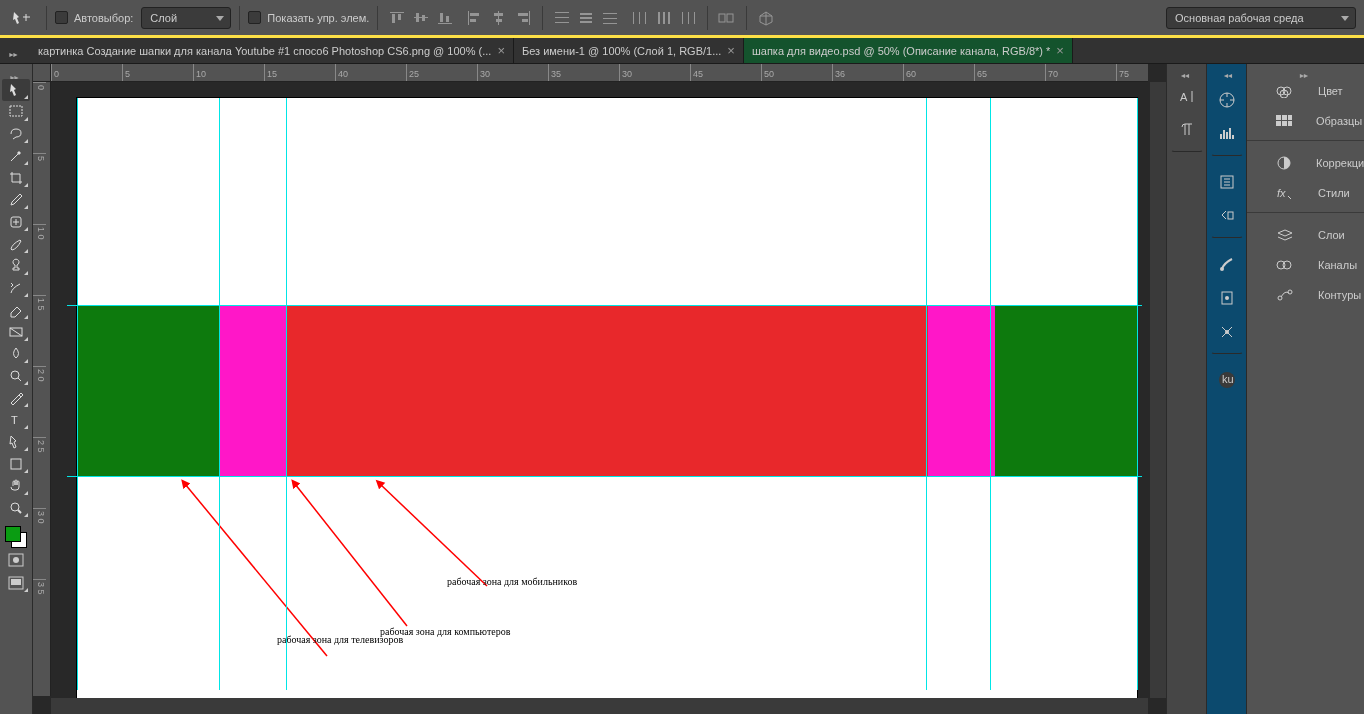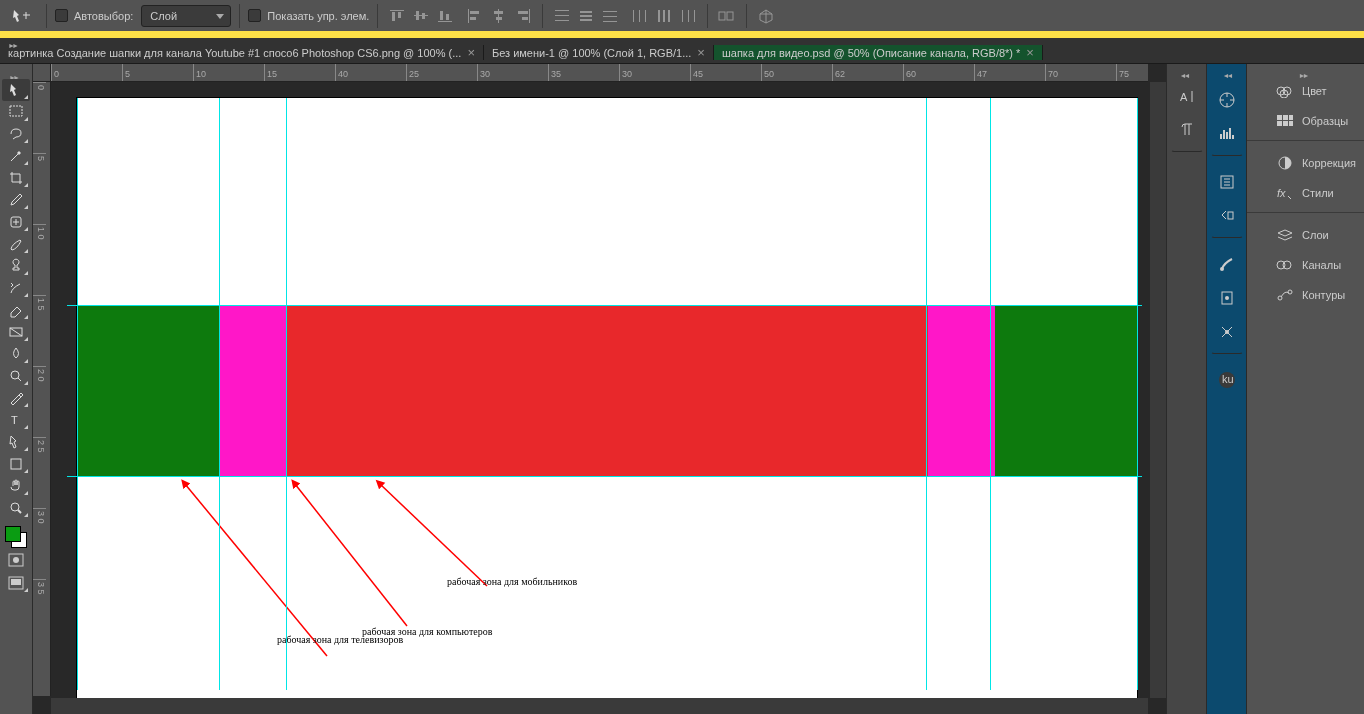--- a/index.html
+++ b/index.html
@@ -1,31 +1,31 @@
 <!DOCTYPE html>
 <html><head>
 <meta charset="utf-8">
 <style>
 * { margin: 0; padding: 0; box-sizing: border-box; font-family: Tahoma, sans-serif; font-size: 11px; color: #ccc; user-select: none; }
 body { background: #464646; width: 1364px; height: 714px; overflow: hidden; }
 
 
-.options-bar { height: 38px; background: #535353; border-bottom: 7px solid #fde047; display: flex; align-items: center; padding: 0 8px; gap: 8px; }
+.options-bar { height: 38px; background: #535353; border-bottom: 3px solid #fde047; display: flex; align-items: center; padding: 0 8px; gap: 8px; }
 .opt-icon { width: 30px; height: 22px; display: flex; align-items: center; justify-content: center; }
 .checkbox { display: flex; align-items: center; gap: 6px; }
 .checkbox-box { width: 13px; height: 13px; background: #3b3b3b; border: 1px solid #222; border-radius: 2px; }
 .select-wrap { background: #3b3b3b; border: 1px solid #222; border-radius: 3px; height: 22px; display: flex; align-items: center; padding: 0 18px 0 8px; position: relative; min-width: 90px; }
 .select-wrap::after { content: ''; position: absolute; right: 6px; top: 8px; border-left: 4px solid transparent; border-right: 4px solid transparent; border-top: 5px solid #aaa; }
 .vsep { width: 1px; height: 24px; background: #3a3a3a; }
 .align-btn { width: 22px; height: 22px; display: flex; align-items: center; justify-content: center; opacity: .55; }
 .align-group { display: flex; gap: 2px; }
 .workspace-select { margin-left: auto; min-width: 190px; }
 
 
-.tabs-bar { height: 26px; background: #323232; display: flex; align-items: stretch; border-bottom: 1px solid #1a1a1a; flex-direction: column; }
+.tabs-bar { height: 26px; background: #323232; display: flex; align-items: stretch; border-bottom: 1px solid #1a1a1a; }
 .tabs-dbl { width: 30px; display: flex; align-items: center; justify-content: center; }
 .tab { display: flex; align-items: center; padding: 0 8px; font-size: 11px; color: #bbb; border-right: 1px solid #1a1a1a; max-width: 520px; white-space: nowrap; overflow: hidden; cursor: pointer;}
 .tab.active { background: #14532d; color: #eee; }
 .tab .close { margin-left: 6px; font-size: 13px; color: #999;}
 
 
 .main { display: flex; height: calc(714px - 38px - 26px); }
 
 
 .tools-col { width: 33px; background: #535353; border-right: 1px solid #2a2a2a; display: flex; flex-direction: column; align-items: center; padding-top: 4px; gap: 1px;}
@@ -61,21 +61,21 @@
 
 .right-strip{width:40px;background:#464646;border-left:1px solid #2a2a2a;display:flex;flex-direction:column;align-items:center;padding-top:4px;gap:6px;}
 .right-strip .dbl{height:8px;width:100%;display:flex;justify-content:center;}
 .ico-box{width:32px;height:28px;display:flex;align-items:center;justify-content:center;border:1px solid transparent;border-radius:3px;cursor:pointer;}
 .ico-box.group-end{margin-bottom:6px;border-bottom:1px solid #2a2a2a;padding-bottom:10px;height:36px;}
 
 .right-strip2{width:40px;background:#0c4a6e;border-left:1px solid #2a2a2a;display:flex;flex-direction:column;align-items:center;padding-top:4px;gap:6px;}
 
 .panels-col{width:118px;background:#535353;border-left:1px solid #2a2a2a;padding-top:4px;}
 .panels-dbl{height:8px;display:flex;justify-content:center;}
-.panel-item{height:30px;display:flex;align-items:center;gap:8px;padding:0 8px;cursor:pointer;text-align:center;}
+.panel-item{height:30px;display:flex;align-items:center;gap:24px;padding:0 8px;cursor:pointer;text-align:center;}
 .panel-spacer{height:8px;border-top:1px solid #3a3a3a;margin-top:4px;}
 .panel-ico{width:18px;height:16px;display:flex;align-items:center;justify-content:center;margin-left:21px;}
 .dblarrow{width:14px;height:7px;}
 .dblarrow::before{content:'◄◄';font-size:7px;letter-spacing:-3px;color:#aaa;}
 .dblarrow.right::before{content:'►►';}
 </style>
 </head>
 <body>
 
 <div class="options-bar">
@@ -199,20 +199,23 @@
         <rect x="9" y="3" width="6" height="8" fill="none" stroke="#ccc"></rect>
       </svg>
     </div>
   <div class="vsep"></div>
   <div class="align-btn">
       <svg width="18" height="16">
         <path d="M3 6 L9 2 L15 6 L15 12 L9 15 L3 12 Z M9 2 L9 15 M3 6 L15 6" stroke="#ccc" fill="none"></path>
       </svg>
     </div>
 
+  <div class="select-wrap workspace-select">
+    <span>Основная рабочая среда</span>
+  </div>
 </div>
 
 <div class="tabs-bar">
   <div class="tabs-dbl">
       <span class="dblarrow right"></span>
     </div>
   <div id="tabs-host" style="display: flex;">
       <div class="tab">
         <span>картинка Создание шапки для канала Youtube #1 споco6 Photoshop CS6.png @ 100% (...</span>
         <span class="close">×</span>
@@ -387,23 +390,23 @@
         <div class="ruler-tick-h">5</div>
         <div class="ruler-tick-h">10</div>
         <div class="ruler-tick-h">15</div>
         <div class="ruler-tick-h">40</div>
         <div class="ruler-tick-h">25</div>
         <div class="ruler-tick-h">30</div>
         <div class="ruler-tick-h">35</div>
         <div class="ruler-tick-h">30</div>
         <div class="ruler-tick-h">45</div>
         <div class="ruler-tick-h">50</div>
-        <div class="ruler-tick-h">62</div>
+        <div class="ruler-tick-h">36</div>
         <div class="ruler-tick-h">60</div>
-        <div class="ruler-tick-h">47</div>
+        <div class="ruler-tick-h">65</div>
         <div class="ruler-tick-h">70</div>
         <div class="ruler-tick-h">75</div>
       </div>
     <div class="ruler-v" id="ruler-v">
         <div class="ruler-tick-v">0</div>
         <div class="ruler-tick-v">5</div>
         <div class="ruler-tick-v">1
 0</div>
         <div class="ruler-tick-v">1
 5</div>
@@ -435,21 +438,21 @@
         <line x1="150" y1="180" x2="8" y2="8" stroke="red" stroke-width="1.5" marker-end="url(#ah1)"></line>
       </svg>
       <svg class="arrow" style="left:210px;top:378px" width="140" height="160">
         <line x1="120" y1="150" x2="8" y2="8" stroke="red" stroke-width="1.5" marker-end="url(#ah1)"></line>
       </svg>
       <svg class="arrow" style="left:295px;top:378px" width="140" height="120">
         <line x1="115" y1="110" x2="8" y2="8" stroke="red" stroke-width="1.5" marker-end="url(#ah1)"></line>
       </svg>
 
       <div class="annot" style="left:370px;top:478px">рабочая зона для мобильников</div>
-      <div class="annot" style="left:285px;top:528px">рабочая зона для компьютеров</div>
+      <div class="annot" style="left:303px;top:528px">рабочая зона для компьютеров</div>
       <div class="annot" style="left:200px;top:536px">рабочая зона для телевизоров</div>
     </div>
 
     <div class="scroll-h"></div>
     <div class="scroll-v"></div>
   <div class="guide-v" style="left: 44px;"></div>
       <div class="guide-v" style="left: 186px;"></div>
       <div class="guide-v" style="left: 253px;"></div>
       <div class="guide-v" style="left: 893px;"></div>
       <div class="guide-v" style="left: 957px;"></div>

